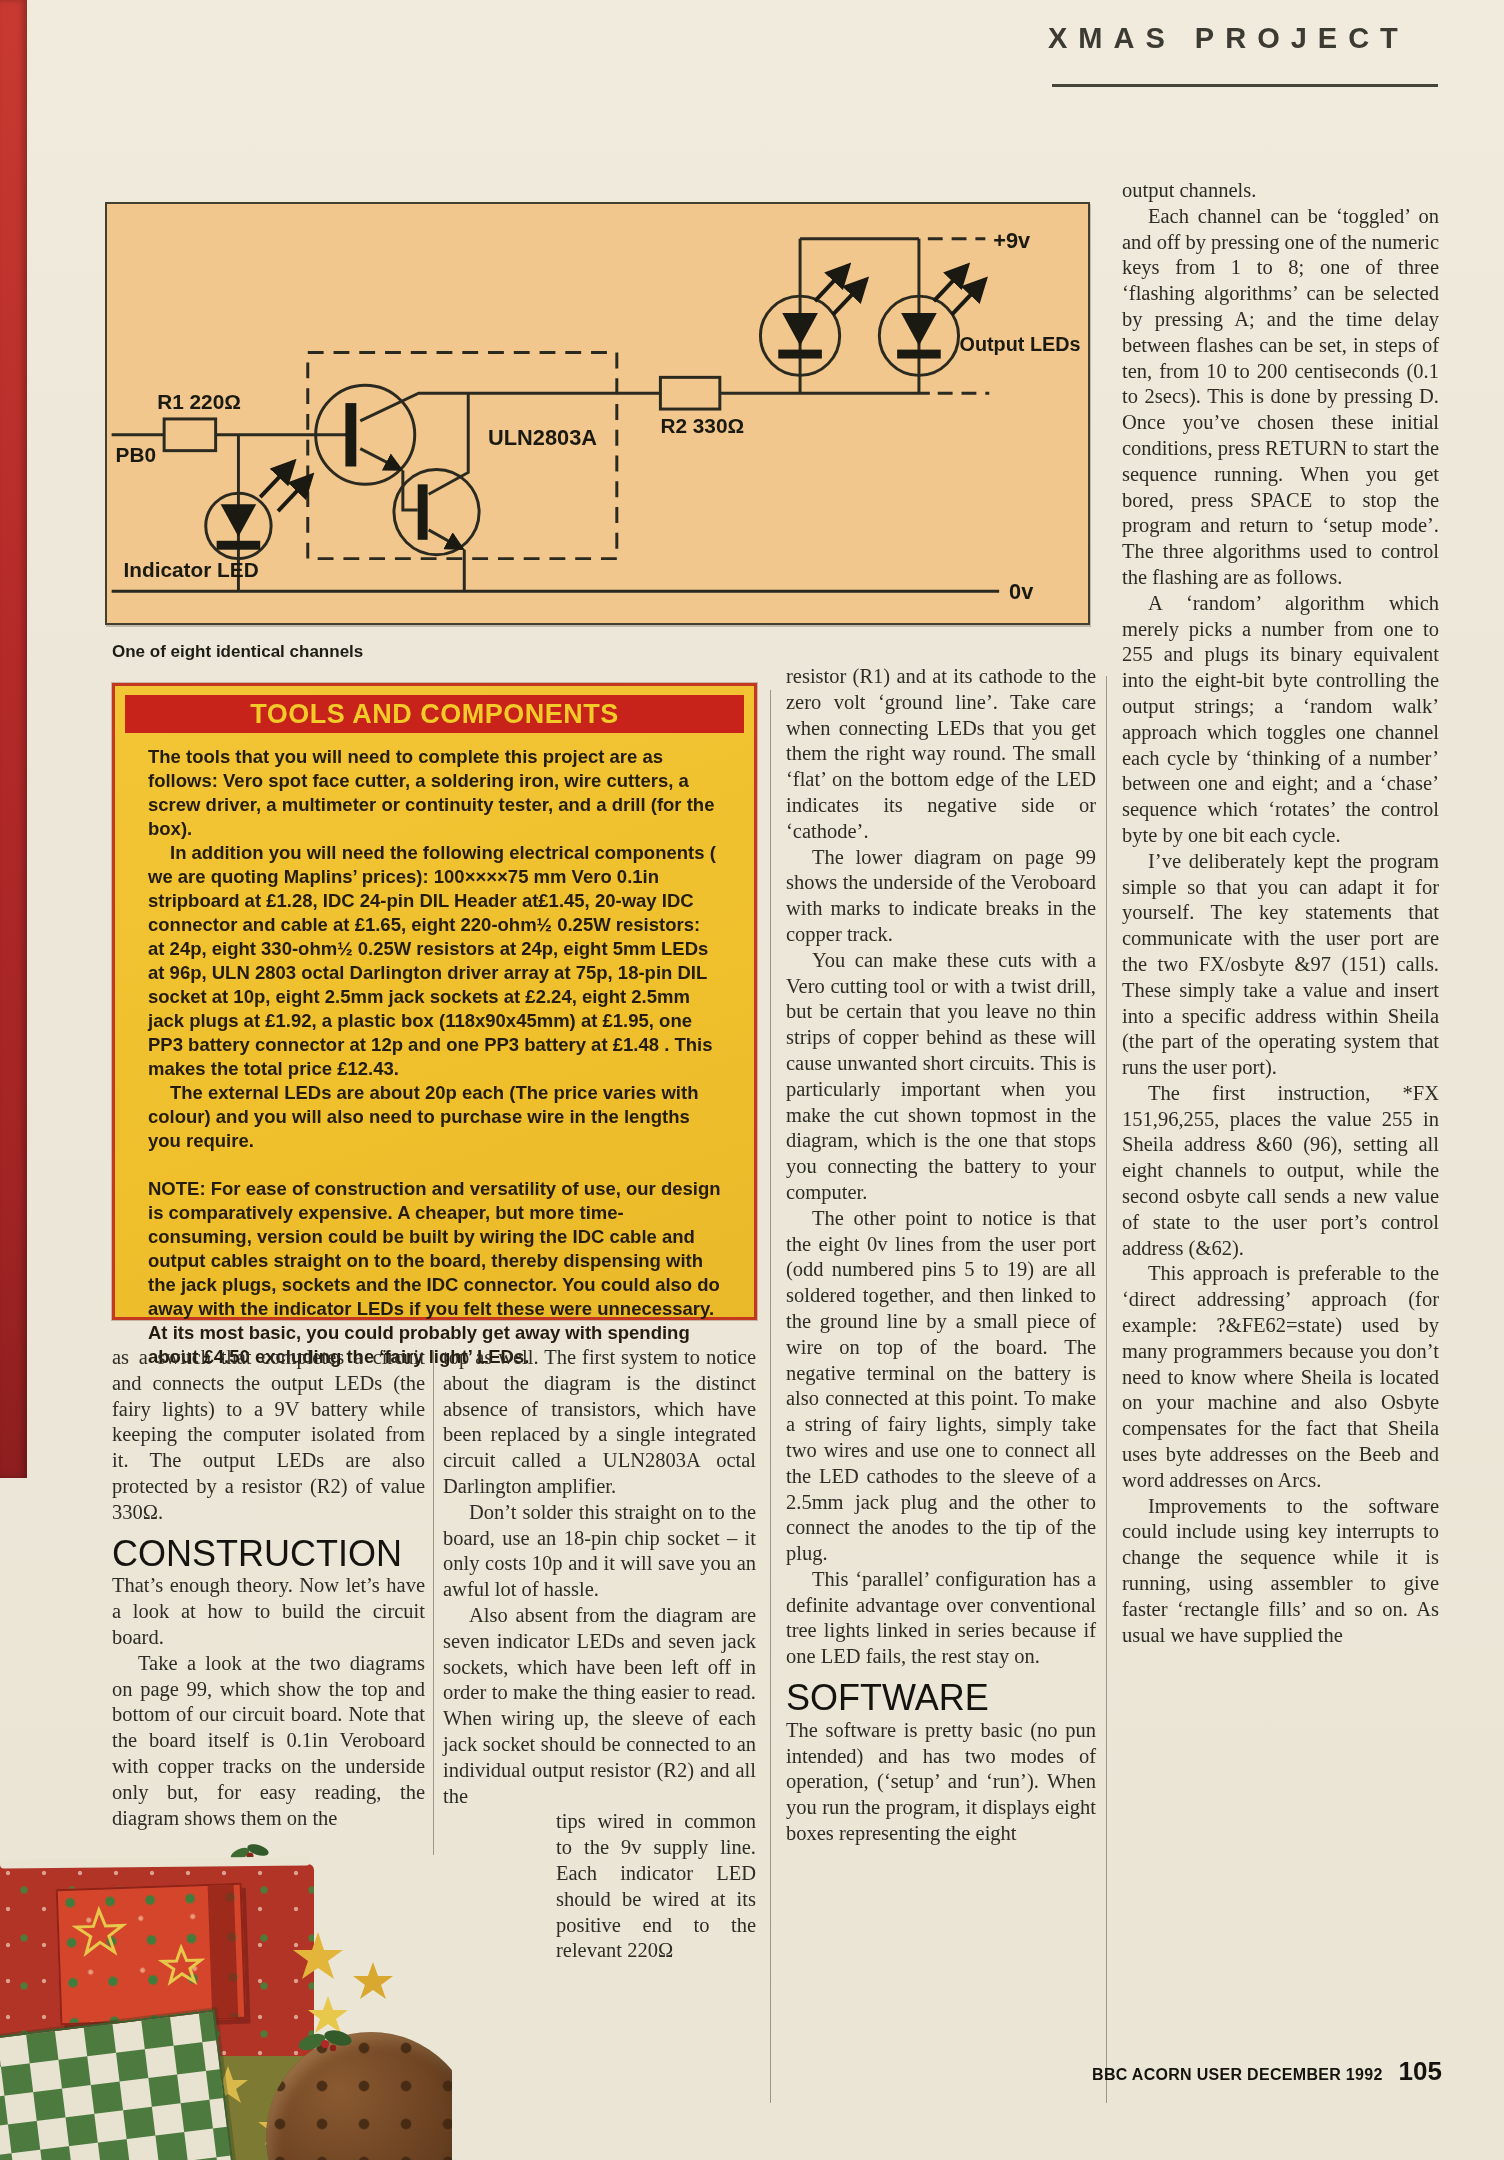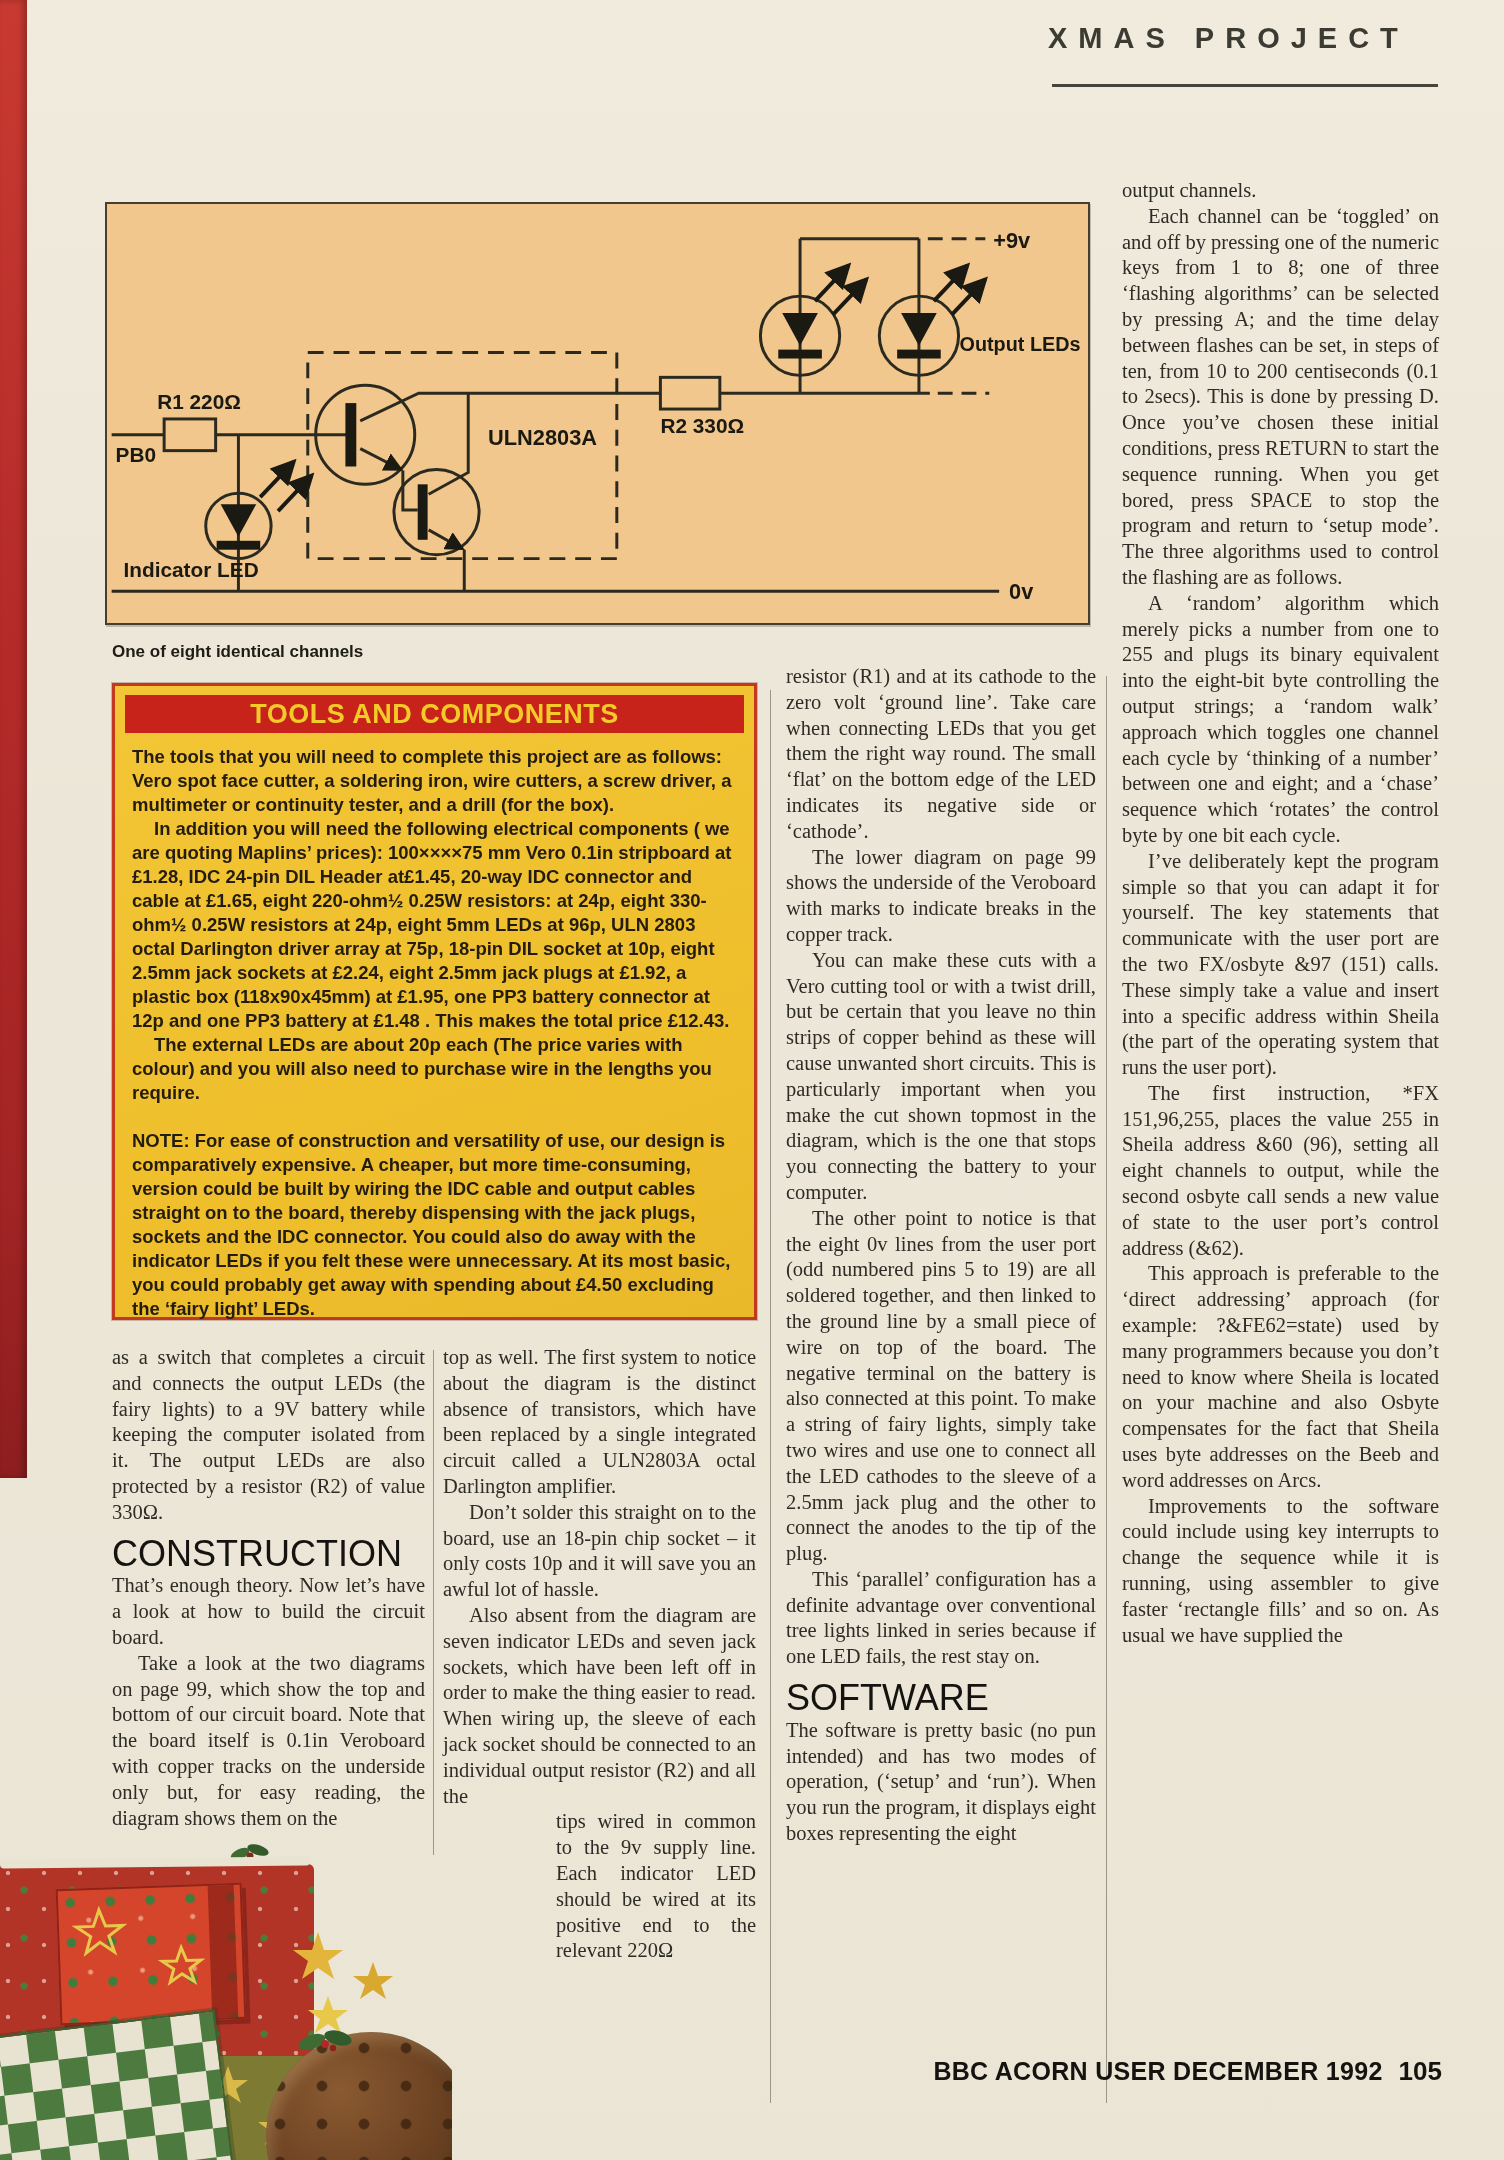--- a/index.html
+++ b/index.html
@@ -28,21 +28,21 @@
   .caption{position:absolute;left:112px;top:642px;font-family:"Liberation Sans",sans-serif;
     font-weight:700;font-size:17px;color:#1d1c16;}
 
   
   .tools{position:absolute;left:112px;top:683px;width:645px;height:637px;box-sizing:border-box;
     background:linear-gradient(160deg,#f3c636 0%,#efbf2c 60%,#eab92a 100%);
     border:3px solid #c2391f;box-shadow:0 0 0 1px rgba(90,30,10,.25);}
   .tools-header{margin:9px 10px 12px;background:#c8231a;color:#f2cb28;text-align:center;
     font-family:"Liberation Sans",sans-serif;font-weight:700;font-size:27px;line-height:38px;
     letter-spacing:.5px;}
-  .tools-body{padding:0 17px;font-family:"Liberation Sans",sans-serif;font-weight:700;
+  .tools-body{padding:0 33px;font-family:"Liberation Sans",sans-serif;font-weight:700;
     font-size:18.5px;line-height:24px;color:#241c0e;}
   .tools-body p{margin:0;}
   .tools-body p.ti{text-indent:22px;}
   .tools-body p.gap{margin-top:24px;}
 
   
   .serif-col{position:absolute;font-size:20.5px;line-height:25.8px;color:#2e2c26;
     text-align:justify;}
   .serif-col p{margin:0;}
   .serif-col p.ind{text-indent:26px;}
@@ -55,21 +55,21 @@
   .col4{left:1122px;top:178px;width:317px;}
 
   .vrule{position:absolute;width:1px;background:#9b958a;}
   .rule1{left:433px;top:1350px;height:505px;}
   .rule2{left:770px;top:690px;height:1413px;}
   .rule3{left:1106px;top:676px;height:1427px;}
 
   
   .footer{position:absolute;top:2056px;right:62px;display:flex;align-items:baseline;
     font-family:"Liberation Sans",sans-serif;color:#14130f;}
-  .footer .mag{font-weight:700;font-size:25px;letter-spacing:.3px;}
+  .footer .mag{font-weight:700;font-size:16px;letter-spacing:.3px;}
   .footer .pnum{font-weight:700;font-size:26px;margin-left:16px;}
 
   
   .twig{position:absolute;left:246px;top:1856px;width:5px;height:52px;
     background:linear-gradient(180deg,#5f4020,#46300f);transform:rotate(2deg);}
   .twig-leaves{position:absolute;left:228px;top:1840px;width:46px;height:26px;}
   .art{position:absolute;left:0;top:1856px;width:452px;height:304px;overflow:hidden;}
   .fabric{position:absolute;left:0;top:8px;width:314px;height:204px;background-color:#b23427;
     background-image:
       radial-gradient(circle at 8px 9px, rgba(255,250,230,.55) 1.6px, transparent 2.6px),

